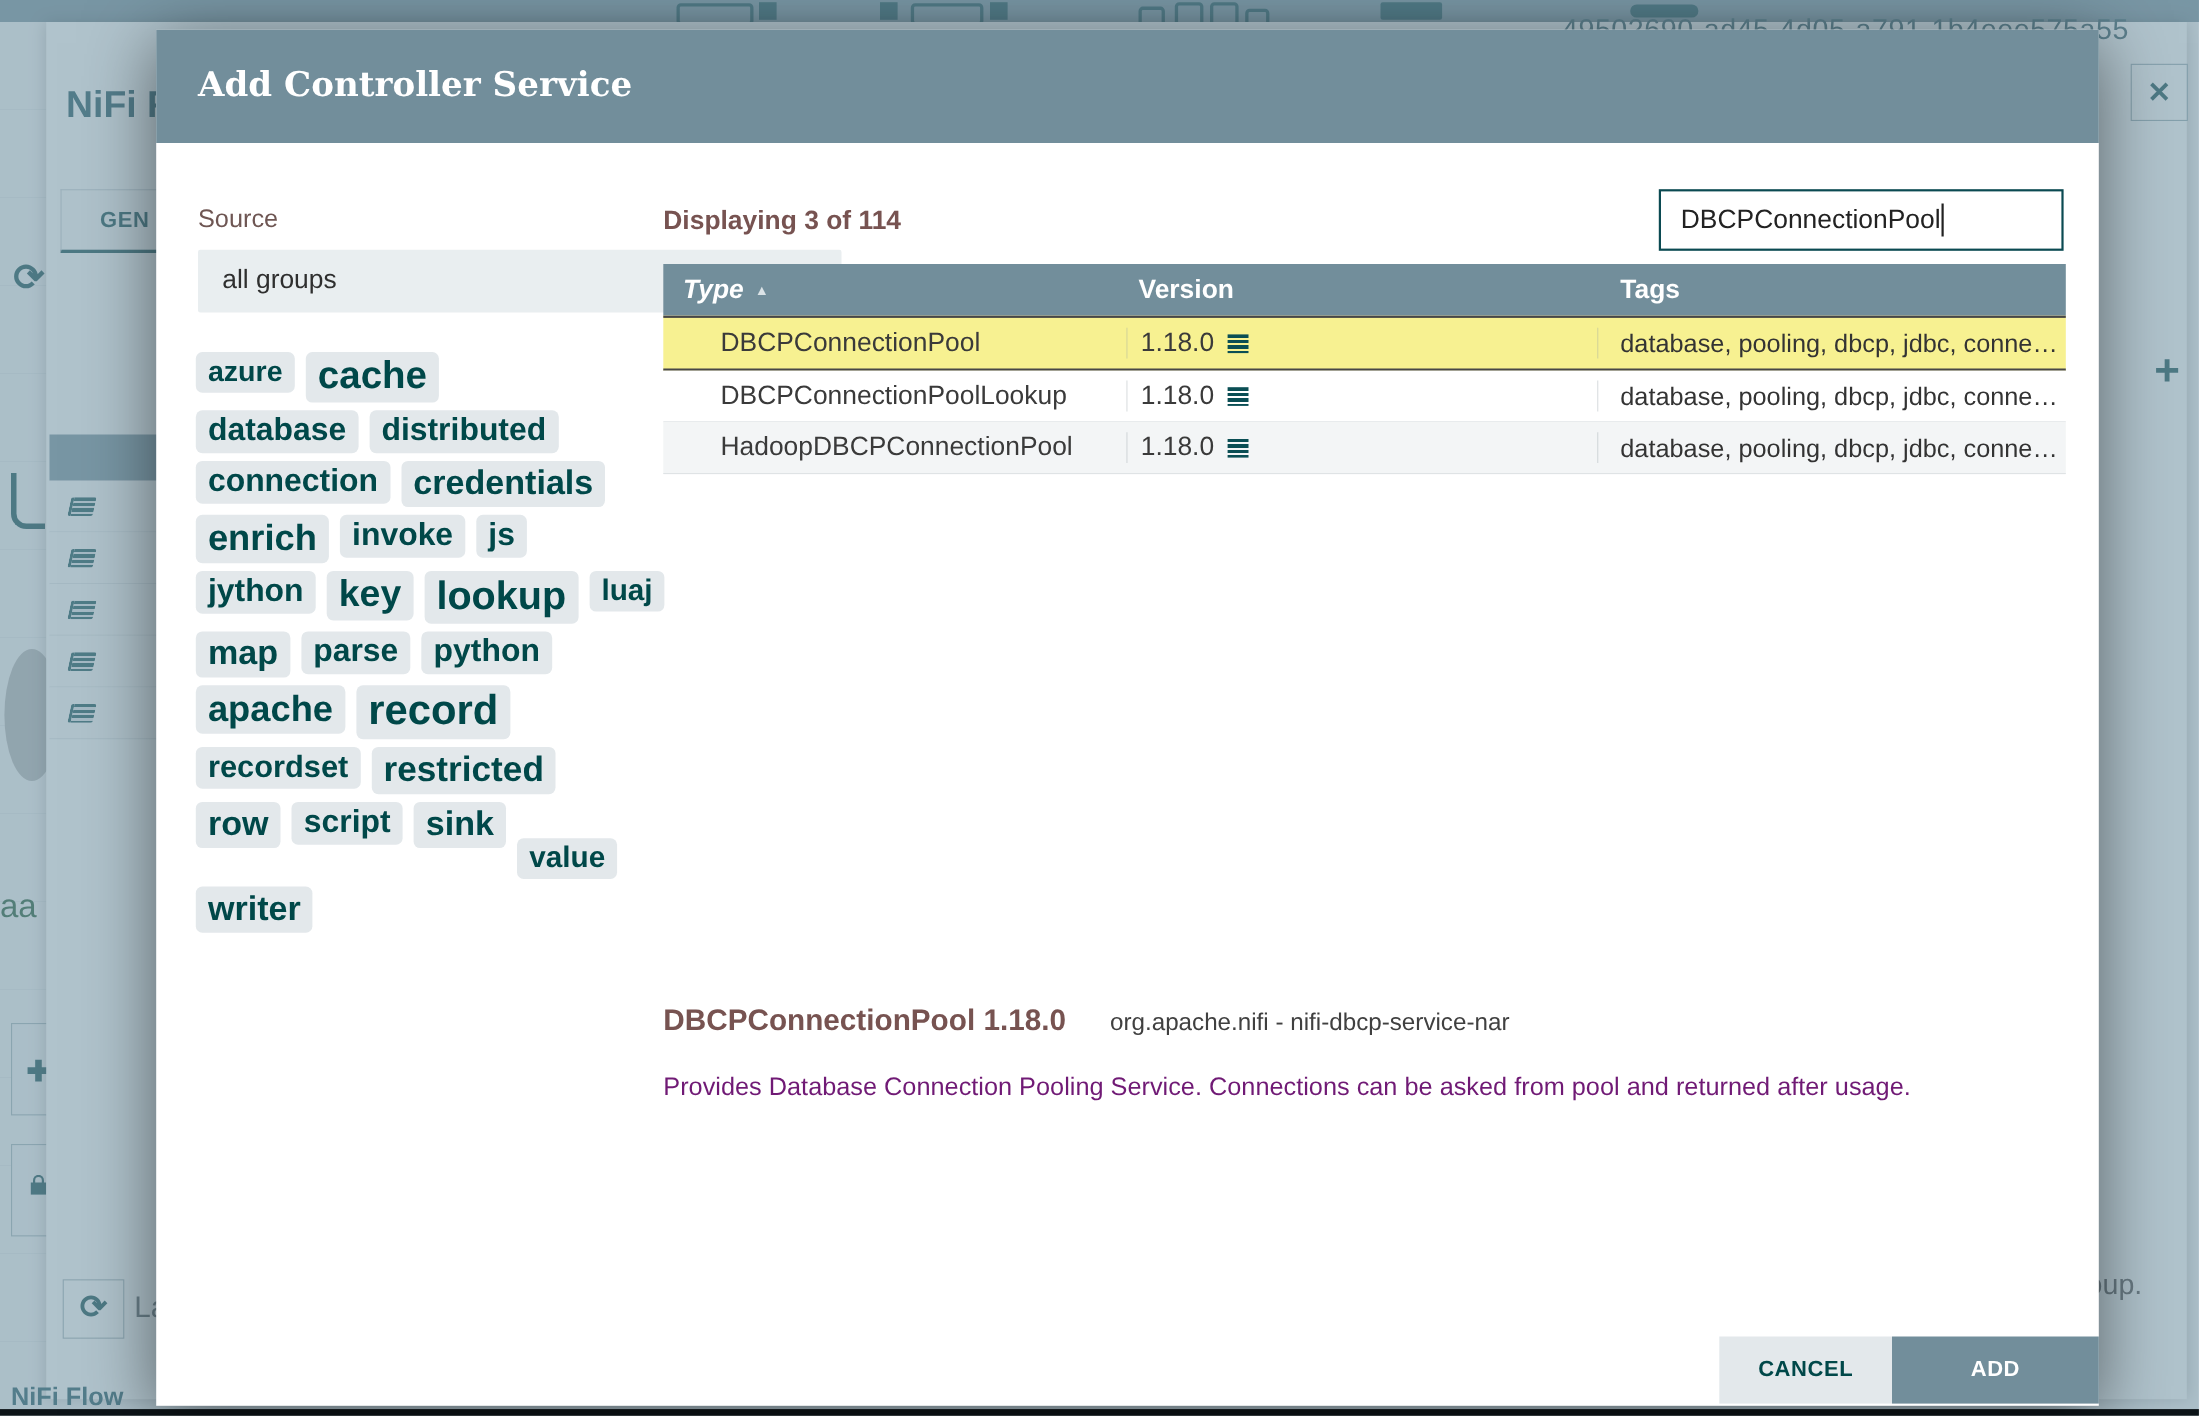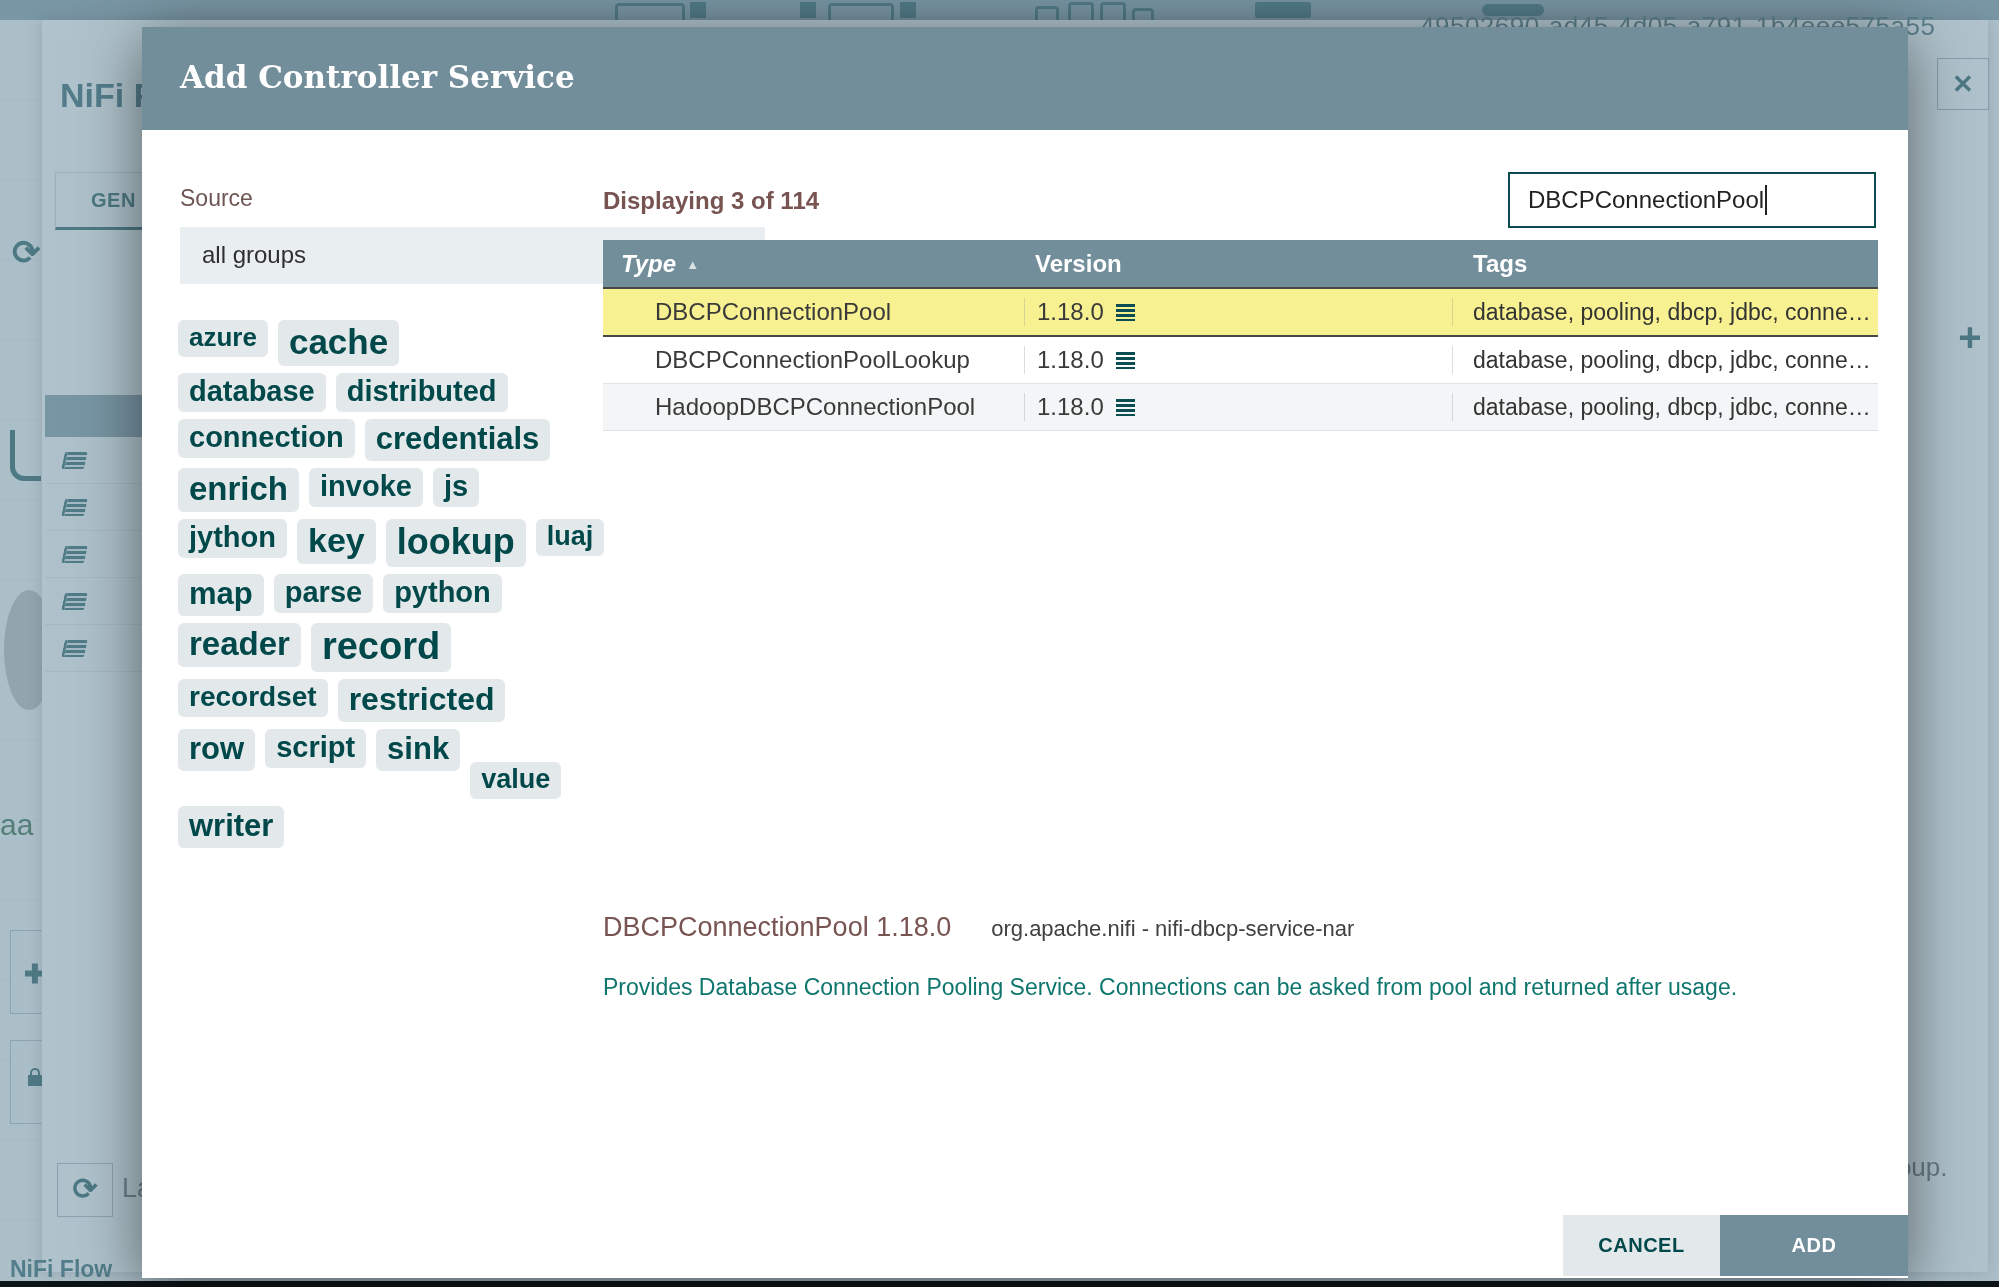--- a/index.html
+++ b/index.html
@@ -84,23 +84,23 @@
   .trow:nth-child(odd){background:#f3f5f6}
   .trow.sel{background:#F7F191;height:46px;border-top:2px solid #474747;border-bottom:2px solid #474747}
   .cell{box-sizing:border-box;white-space:nowrap;overflow:hidden}
   .cell.c-type{width:422px;padding-left:52px;border-right:1px solid rgba(150,160,165,.35)}
   .cell.c-ver{width:428px;padding-left:12px;border-right:1px solid rgba(150,160,165,.35);
     display:flex;align-items:center}
   .cell.c-tags{width:425px;padding-left:20px;text-overflow:ellipsis;color:#333;font-size:23px}
   .list-icon{width:19px;height:17px;display:inline-block;margin-left:12px;
     background:repeating-linear-gradient(to bottom,#0a4e54 0 3px,transparent 3px 5px)}
   .detail{position:absolute;left:461px;top:885px;display:flex;align-items:baseline}
-  .detail-title{font-size:27px;font-weight:normal;color:#775351}
+  .detail-title{font-size:27px;font-weight:bold;color:#775351}
   .detail-bundle{font-size:22px;color:#404040;margin-left:40px}
-  .detail-desc{position:absolute;left:461px;top:947px;width:1300px;font-size:23px;color:#0f766e}
+  .detail-desc{position:absolute;left:461px;top:947px;width:1300px;font-size:23px;color:#701a75}
   .btn{position:absolute;top:1188px;height:61px;font-size:20px;font-weight:bold;text-align:center;
     line-height:61px;letter-spacing:.5px;cursor:pointer}
   .btn-cancel{left:1421px;width:157px;background:#E3E8EB;color:#004849}
   .btn-add{left:1578px;width:188px;background:#728E9B;color:#fff}
 </style>
 </head>
 <body>
 
 <div class="backdrop">
 
@@ -204,21 +204,21 @@
         <span class="tag" style="font-size: 34px;">key</span>
         <span class="tag" style="font-size: 36px;">lookup</span>
         <span class="tag" style="font-size: 27px;">luaj</span>
       </div>
       <div class="tag-row">
         <span class="tag" style="font-size: 31px;">map</span>
         <span class="tag" style="font-size: 29px;">parse</span>
         <span class="tag" style="font-size: 29px;">python</span>
       </div>
       <div class="tag-row">
-        <span class="tag" style="font-size: 33px;">reader</span>
+        <span class="tag" style="font-size: 33px;">apache</span>
         <span class="tag" style="font-size: 38px;">record</span>
       </div>
       <div class="tag-row">
         <span class="tag" style="font-size: 28px;">recordset</span>
         <span class="tag" style="font-size: 32px;">restricted</span>
       </div>
       <div class="tag-row">
         <span class="tag" style="font-size: 31px;">row</span>
         <span class="tag" style="font-size: 29px;">script</span>
         <span class="tag" style="font-size: 31px;">sink</span>

